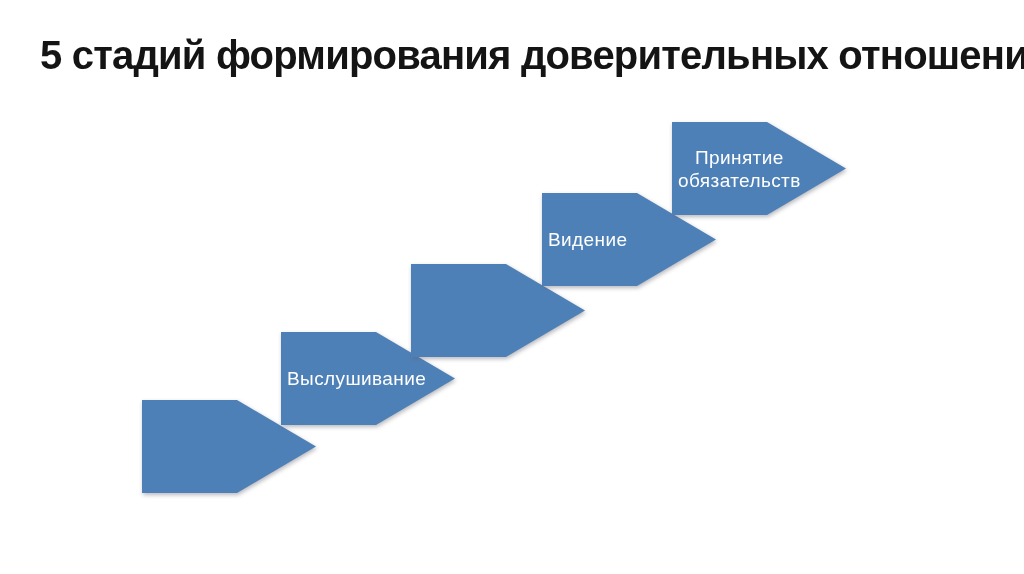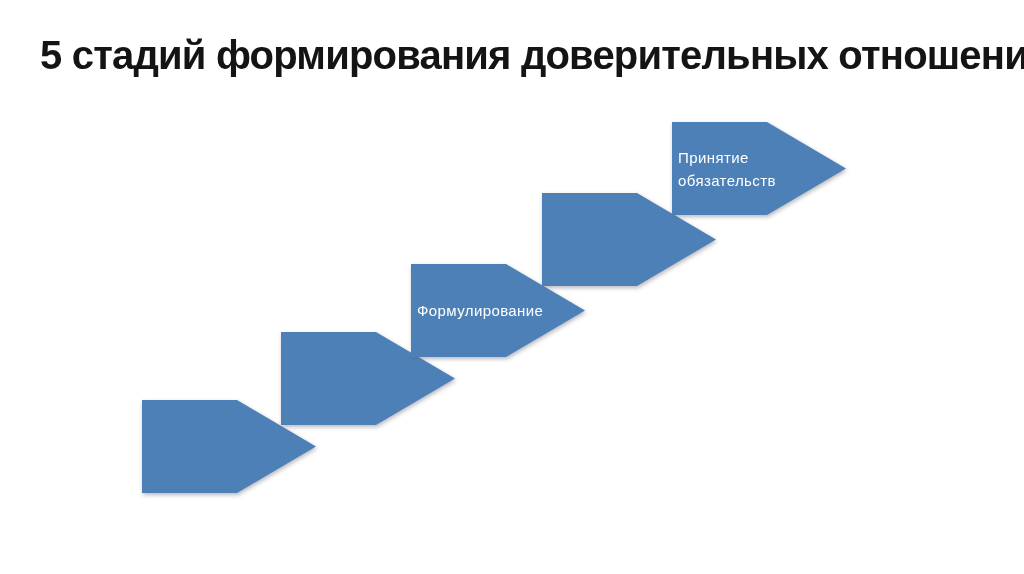--- a/index.html
+++ b/index.html
@@ -48,25 +48,26 @@
   }
   .stage .label {
     position: absolute;
     left: 6px;
     top: 0;
     width: 112px;
     height: 100%;
     display: flex;
     align-items: center;
     color: var(--label-color, #ffffff);
-    font-size: 15px;
+    font-size: 19px;
     letter-spacing: 0.4px;
     line-height: 23px;
     overflow: visible;
     white-space: normal;
+    text-align: center;
   }
   
   .stage-1 { left: 142px; top: 400px; }
   .stage-2 { left: 281px; top: 332px; }
   .stage-3 { left: 411px; top: 264px; }
   .stage-4 { left: 542px; top: 193px; }
   .stage-5 { left: 672px; top: 122px; }
 </style>
 </head>
 <body>
@@ -78,33 +79,34 @@
   <div class="stage stage-1">
     <svg class="arrow" viewBox="0 0 174 93" preserveAspectRatio="none">
       <polygon points="0,0 95,0 174,46.5 95,93 0,93"></polygon>
     </svg>
   </div>
 
   <div class="stage stage-2">
     <svg class="arrow" viewBox="0 0 174 93" preserveAspectRatio="none">
       <polygon points="0,0 95,0 174,46.5 95,93 0,93"></polygon>
     </svg>
+    <div class="label">Выслушивание</div>
   </div>
 
   <div class="stage stage-3">
     <svg class="arrow" viewBox="0 0 174 93" preserveAspectRatio="none">
       <polygon points="0,0 95,0 174,46.5 95,93 0,93"></polygon>
     </svg>
-    <div class="label">Формулирование</div>
   </div>
 
   <div class="stage stage-4">
     <svg class="arrow" viewBox="0 0 174 93" preserveAspectRatio="none">
       <polygon points="0,0 95,0 174,46.5 95,93 0,93"></polygon>
     </svg>
+    <div class="label">Видение</div>
   </div>
 
   <div class="stage stage-5">
     <svg class="arrow" viewBox="0 0 174 93" preserveAspectRatio="none">
       <polygon points="0,0 95,0 174,46.5 95,93 0,93"></polygon>
     </svg>
     <div class="label">Принятие обязательств</div>
   </div>
 
 </div>

